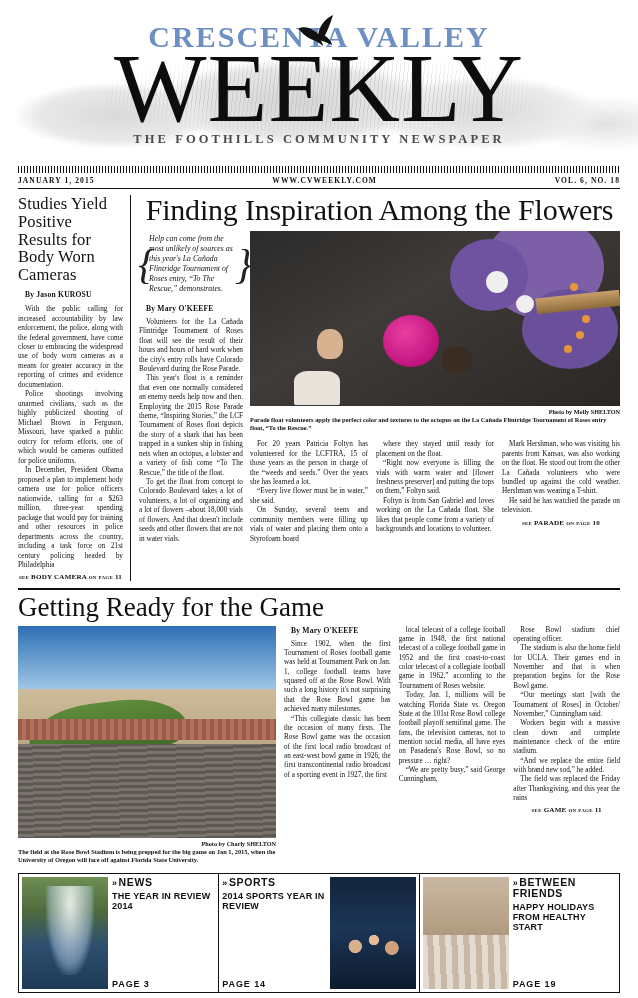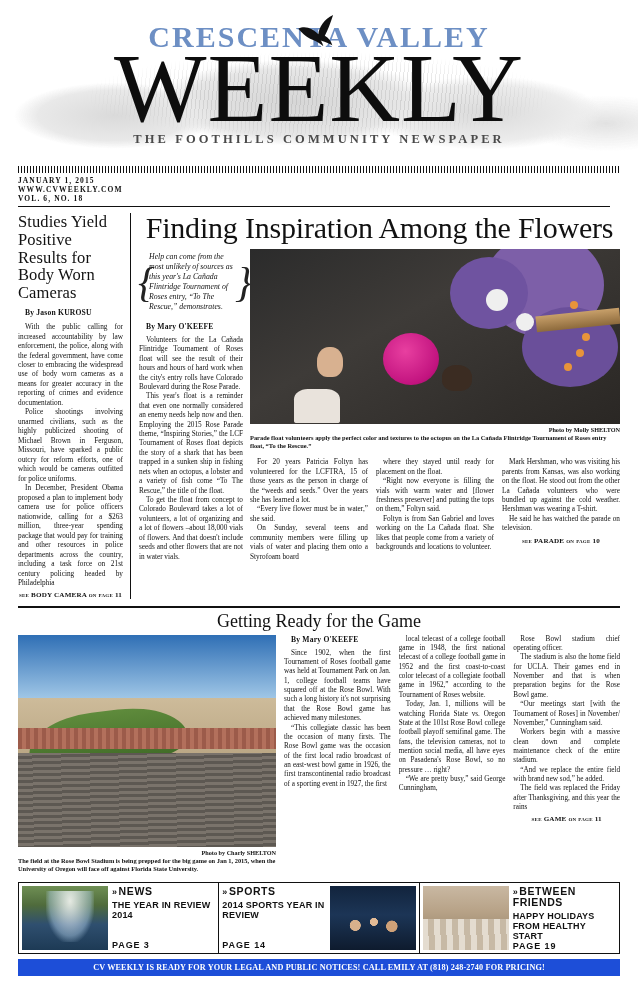--- a/index.html
+++ b/index.html
@@ -90,30 +90,29 @@
   }
 
   
   .rule-ticks {
     margin: 6px 18px 0 18px;
     height: 7px;
     background: repeating-linear-gradient(90deg,
       #111 0px, #111 1px, #fff 1px, #fff 3px);
   }
   .folio {
-    margin: 3px 28px 0 18px;
+    margin: 3px 18px 0 18px;
     display: flex;
     justify-content: space-between;
-    align-items: flex-start;
+    align-items: flex-end;
     font-size: 7.5px;
     font-weight: bold;
     letter-spacing: 1.1px;
     border-bottom: 1.6px solid #111;
     padding-bottom: 3px;
-    flex-direction: column;
   }
 
   
   .content {
     margin: 0 18px;
     position: relative;
   }
   .top-section {
     display: flex;
     margin-top: 6px;
@@ -266,22 +265,21 @@
     gap: 8px;
     margin-top: 4px;
   }
   .three-cols > div { flex: 1; }
   .three-cols p, .col-main .body-text p { font-size: 7.25px; }
 
   .hr-thick { border: 0; border-top: 2.2px solid #111; margin: 7px 0 0 0; }
 
   
   .hl-game {
-    font-size: 18px;
-    text-align: center;
+    font-size: 27px;
     margin: 4px 0 5px 0;
     font-weight: normal;
     line-height: 1;
   }
   .game-row { display: flex; gap: 8px; }
   .game-photo-col { width: 258px; flex: none; }
   .photo-bowl {
     height: 212px;
     position: relative;
     overflow: hidden;
@@ -310,21 +308,21 @@
 
   .game-text-cols { flex: 1; display: flex; gap: 8px; }
   .game-text-cols > div { flex: 1; }
   .game-text-cols p { font-size: 7.2px; line-height: 1.30; }
 
   
   .promo-strip {
     display: flex;
     margin-top: 5px;
     border: 1.4px solid #111;
-    height: 72px;
+    height: 120px;
   }
   .promo {
     display: flex;
     flex: 1;
     padding: 3px;
     gap: 4px;
     border-right: 1.4px solid #111;
   }
   .promo:last-child { border-right: 0; }
   .promo-img {
@@ -530,21 +528,21 @@
             </div>
           </div>
           <div class="body-text">
             <p>local telecast of a college football game in 1948, the first national telecast of a college football game in 1952 and the first coast-to-coast color telecast of a collegiate football game in 1962,” according to the Tournament of Roses website.</p>
             <p>Today, Jan. 1, millions will be watching Florida State vs. Oregon State at the 101st Rose Bowl college football playoff semifinal game. The fans, the television cameras, not to mention social media, all have eyes on Pasadena's Rose Bowl, so no pressure … right?</p>
             <p>“We are pretty busy,” said George Cunningham,</p>
           </div>
           <div class="body-text">
             <p>Rose Bowl stadium chief operating officer.</p>
             <p>The stadium is also the home field for UCLA. Their games end in November and that is when preparation begins for the Rose Bowl game.</p>
-            <p>“Our meetings start [with the Tournament of Roses] in November/ November,” Cunningham said.</p>
+            <p>“Our meetings start [with the Tournament of Roses] in October/ November,” Cunningham said.</p>
             <p>Workers begin with a massive clean down and complete maintenance check of the entire stadium.</p>
             <p>“And we replace the entire field with brand new sod,” he added.</p>
             <p>The field was replaced the Friday after Thanksgiving, and this year the rains</p>
             <div class="jump">see GAME on page 11</div>
           </div>
         </div>
       </div>
     </div>
 
     <div class="promo-strip">

